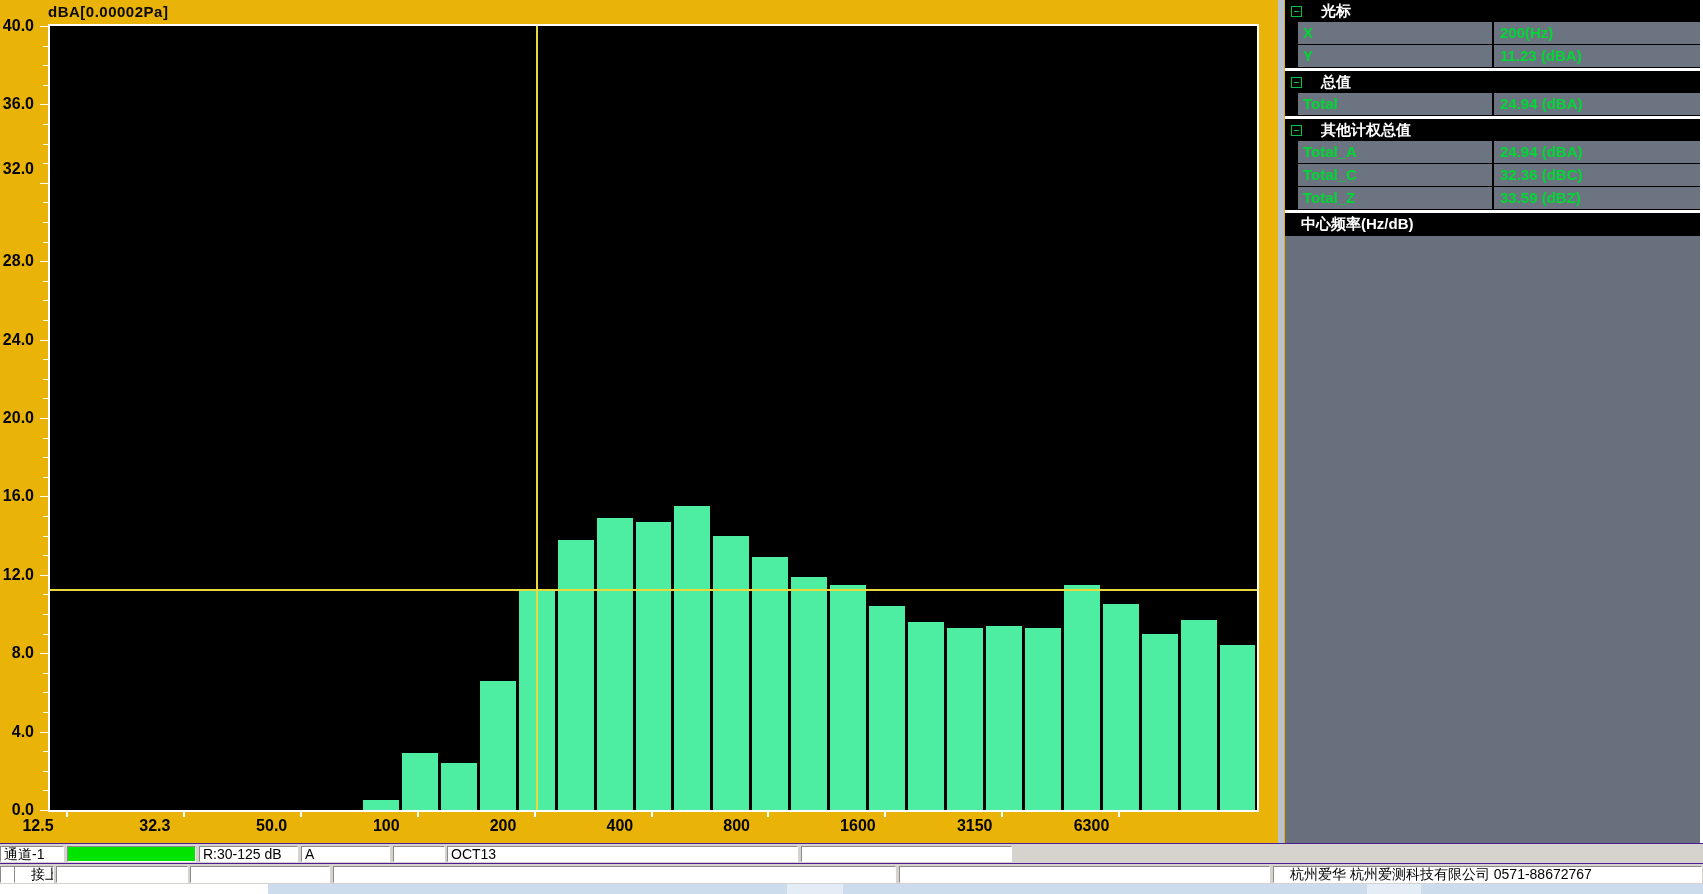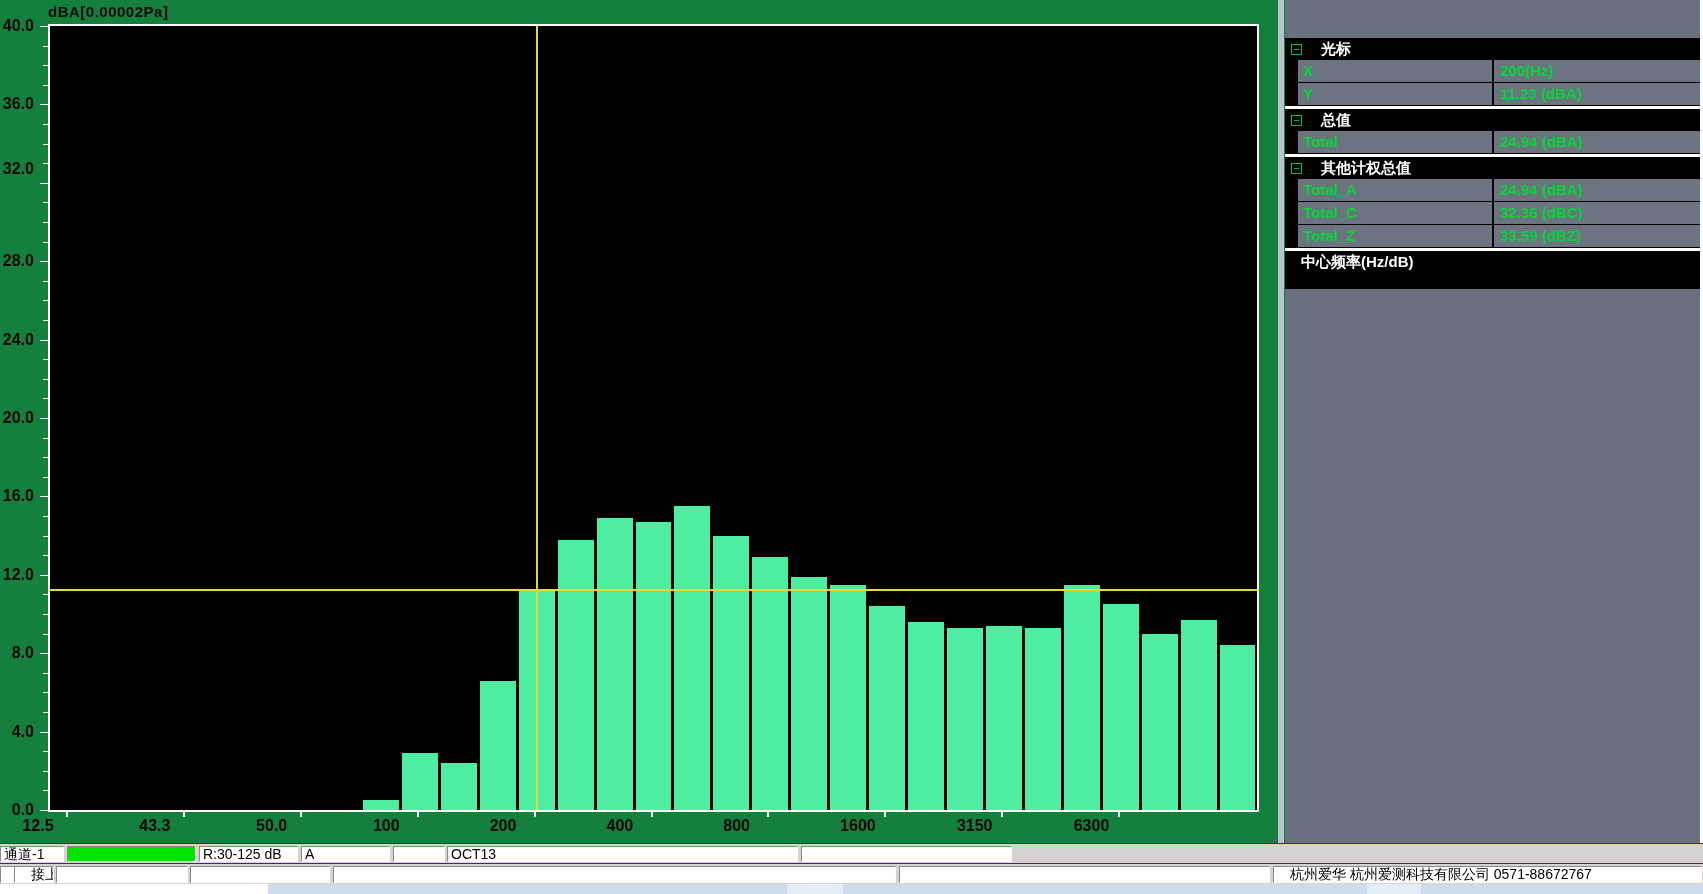--- a/index.html
+++ b/index.html
@@ -1,19 +1,19 @@
 <!DOCTYPE html>
 <html><head>
 <meta charset="utf-8">
 <style>
   * { margin:0; padding:0; box-sizing:border-box; }
   html,body { background:#3a3f48; }
   #window {
     position:relative; width:1703px; height:894px; overflow:hidden;
-    background:#15803d;
+    background:#eab308;
     font-family:"Liberation Sans","DejaVu Sans",sans-serif;
   }
   
   #chart-region { position:absolute; left:0; top:0; width:1282px; height:843px; }
   #chart-title {
     position:absolute; left:48px; top:3px; font-size:15px; font-weight:bold; color:#0a0a0a;
     letter-spacing:0.5px;
   }
   #plot {
     position:absolute; left:48px; top:24px; width:1211px; height:788px;
@@ -28,21 +28,21 @@
   .xlabel {
     position:absolute; top:817px; width:90px; text-align:left;
     font-size:16px; font-weight:bold; color:#060606;
   }
   .bar { position:absolute; bottom:0; background:#4DEDA2; }
   .cursor-h { position:absolute; left:0; right:0; height:2px; background:#E8D93C; z-index:5; }
   .cursor-v { position:absolute; top:0; bottom:0; width:2px; background:#E8D93C; z-index:5; }
   
   #splitter { position:absolute; left:1278px; top:0; width:6px; height:843px; background:#BAC2CB; }
   #panel { position:absolute; left:1285px; top:0; width:415px; height:843px; background:#69707D; }
-  #panel-table { background:#000; padding-bottom:16px;margin-top:38px; }
+  #panel-table { background:#000; padding-bottom:1px; }
   .sect-sep { height:3px; background:#fff; }
   .sect-header {
     height:22px; background:#000; color:#fff; font-weight:bold; font-size:15px;
     display:flex; align-items:center;
   }
   .collapse-icon {
     width:11px; height:11px; margin-left:6px; margin-right:19px; flex:none;
     border:1px solid #00C53C; position:relative; background:#000;
   }
   .collapse-icon::after {
@@ -162,21 +162,21 @@
           <div class="bar" style="left: 1130.63px; width: 35.9355px; height: 190.12px; background: rgb(77, 237, 162);"></div>
           <div class="bar" style="left: 1169.56px; width: 35.9355px; height: 164.64px; background: rgb(77, 237, 162);"></div>
         </div>
       <div class="cursor-h" id="cursor-h" style="top: 562.892px; background: rgb(232, 217, 60);"></div>
       <div class="cursor-v" id="cursor-v" style="left: 485.694px; background: rgb(232, 217, 60);"></div>
     </div>
     <div id="xaxis">
         <div class="xtick2" style="left: 66.4677px;"></div>
         <div class="xlabel" style="left: 22.4677px;">12.5</div>
         <div class="xtick2" style="left: 183.274px;"></div>
-        <div class="xlabel" style="left: 139.274px;">43.3</div>
+        <div class="xlabel" style="left: 139.274px;">32.3</div>
         <div class="xtick2" style="left: 300.081px;"></div>
         <div class="xlabel" style="left: 256.081px;">50.0</div>
         <div class="xtick2" style="left: 416.887px;"></div>
         <div class="xlabel" style="left: 372.887px;">100</div>
         <div class="xtick2" style="left: 533.694px;"></div>
         <div class="xlabel" style="left: 489.694px;">200</div>
         <div class="xtick2" style="left: 650.5px;"></div>
         <div class="xlabel" style="left: 606.5px;">400</div>
         <div class="xtick2" style="left: 767.306px;"></div>
         <div class="xlabel" style="left: 723.306px;">800</div>

